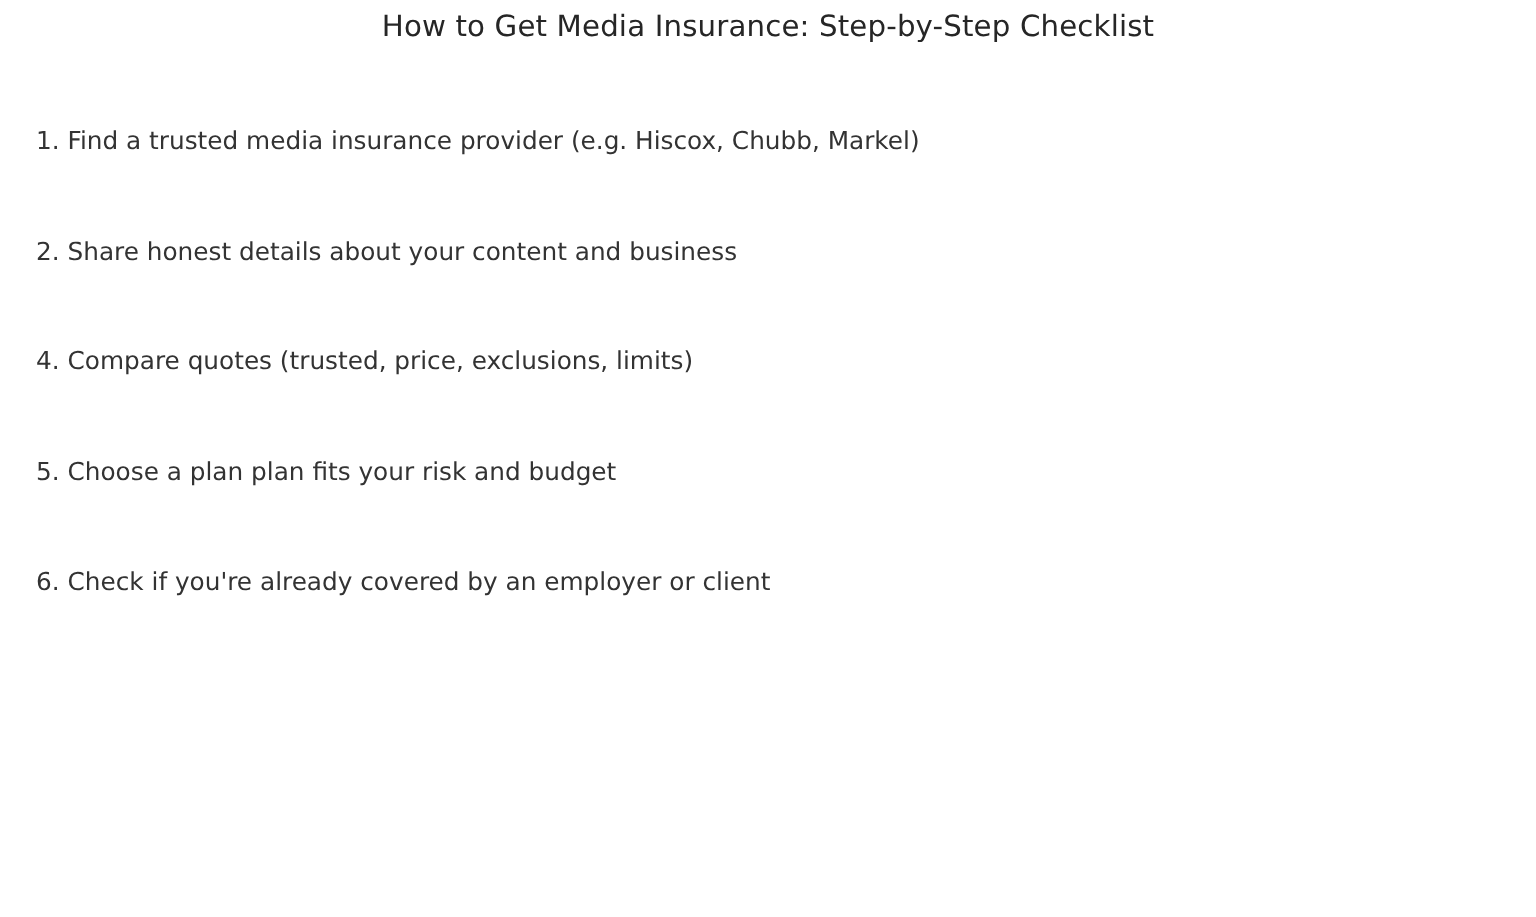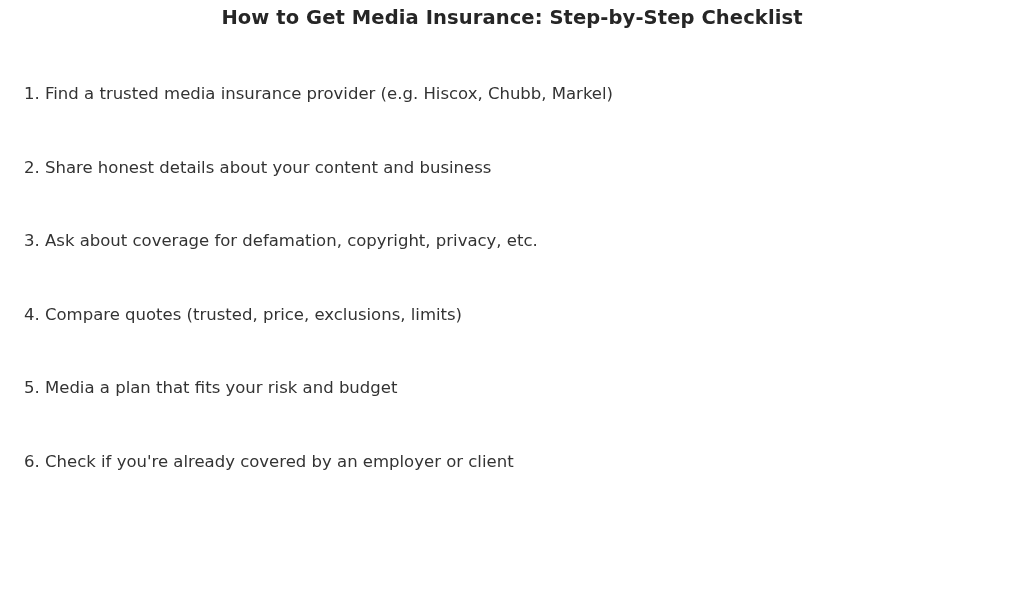--- a/index.html
+++ b/index.html
@@ -20,21 +20,21 @@
     height: 611px;
     box-sizing: border-box;
   }
   .doc-title {
     position: absolute;
     top: 6px;
     left: 0;
     width: 1024px;
     text-align: center;
     font-size: 19.5px;
-    font-weight: bold;
+    font-weight: normal;
     color: #262626;
     letter-spacing: 0.1px;
   }
   .checklist {
     position: absolute;
     top: 84px;
     left: 24px;
     width: 980px;
     list-style: none;
     margin: 0;
@@ -66,33 +66,29 @@
     <li class="checklist-item">
       <span class="item-number">1.</span>
       <span class="item-text">Find a trusted media insurance provider (e.g. Hiscox, Chubb, Markel)</span>
     </li>
 
     <li class="checklist-item">
       <span class="item-number">2.</span>
       <span class="item-text">Share honest details about your content and business</span>
     </li>
 
-    <li class="checklist-item">
-      <span class="item-number">3.</span>
-      <span class="item-text">Ask about coverage for defamation, copyright, privacy, etc.</span>
-    </li>
 
     <li class="checklist-item">
       <span class="item-number">4.</span>
       <span class="item-text">Compare quotes (trusted, price, exclusions, limits)</span>
     </li>
 
     <li class="checklist-item">
       <span class="item-number">5.</span>
-      <span class="item-text">Media a plan that fits your risk and budget</span>
+      <span class="item-text">Choose a plan plan fits your risk and budget</span>
     </li>
 
     <li class="checklist-item">
       <span class="item-number">6.</span>
       <span class="item-text">Check if you're already covered by an employer or client</span>
     </li>
 
   </ol>
 
 </div>

